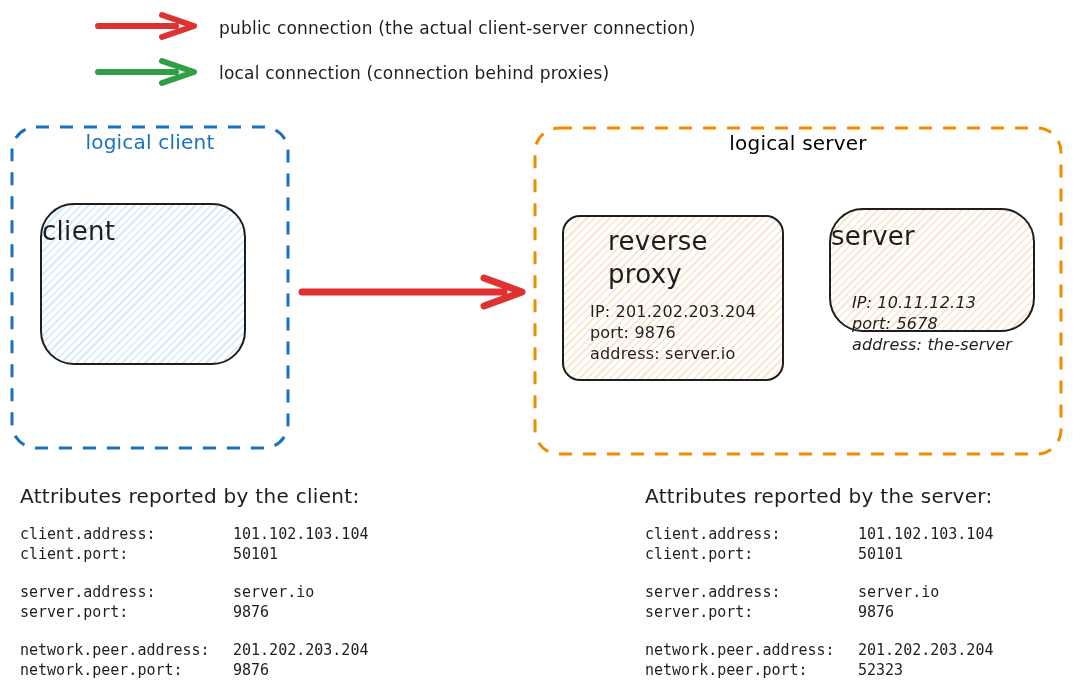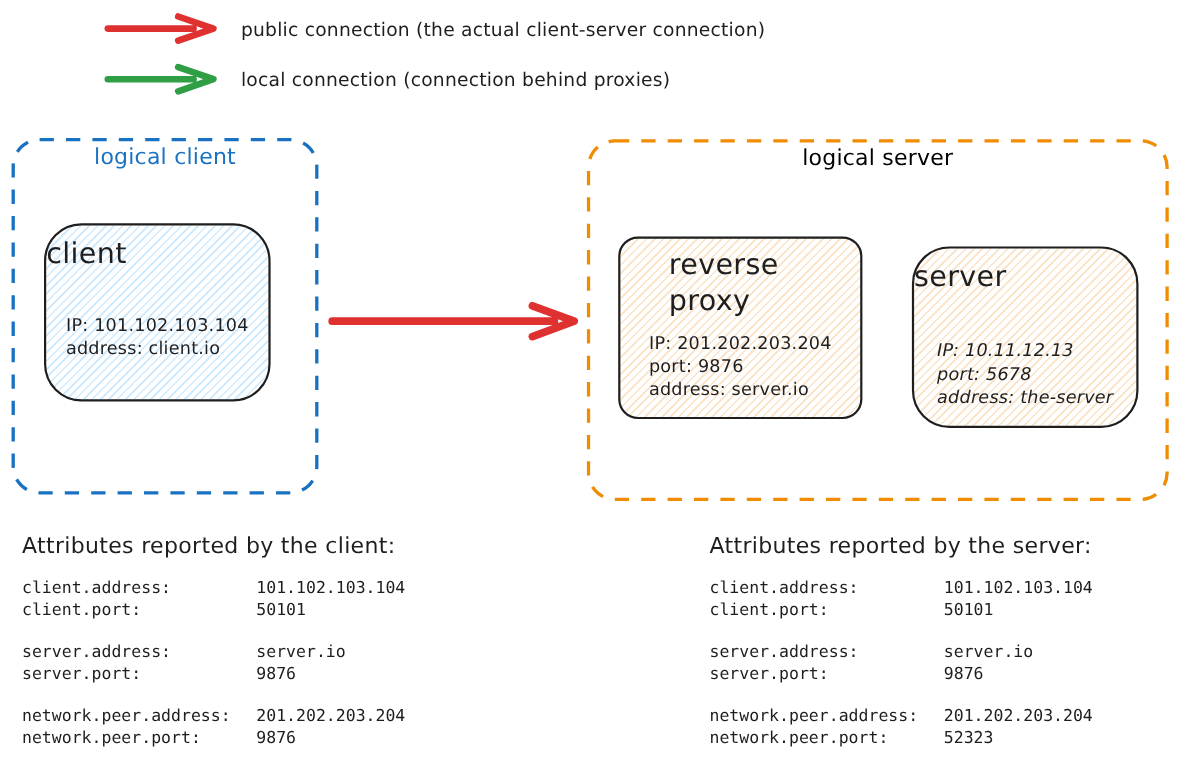--- a/index.html
+++ b/index.html
@@ -118,26 +118,20 @@
   <div class="legend-label" style="left:219px; top:61px;">local connection (connection behind proxies)</div>
 
   <div class="logical-group" style="left:10px; top:125px; width:280px; height:325px;">
     <svg class="dash-rect" width="280" height="325">
       <rect x="2" y="2" width="276" height="321" rx="24" fill="none" stroke-width="3" stroke-dasharray="13 11" stroke="#1971c2"></rect>
     </svg>
     <div class="logical-label" style="color: rgb(25, 113, 194);">logical client</div>
 
     <div class="node-box" style="left: 30px; top: 78px; width: 206px; height: 162px; --hatch: rgba(165,216,255,0.5);">
       <div class="node-title" style="top:10px;">client</div>
-      <div class="node-body" style="top:80px;">
-        <div class="node-body-inner">
-          <div>IP: 101.102.103.104</div>
-          <div>address: client.io</div>
-        </div>
-      </div>
     </div>
   </div>
 
   <svg class="main-arrow" style="left:294px; top:272px;" width="236" height="40" viewBox="0 0 236 40">
     <path d="M8 20 H210 M190 6 L228 20 L190 34" fill="none" stroke-width="7" stroke-linecap="round" stroke-linejoin="round" stroke="#e03131"></path>
   </svg>
 
   <div class="logical-group" style="left:533px; top:126px; width:530px; height:330px;">
     <svg class="dash-rect" width="530" height="330">
       <rect x="2" y="2" width="526" height="326" rx="24" fill="none" stroke-width="3" stroke-dasharray="13 11" stroke="#f08c00"></rect>
@@ -148,21 +142,21 @@
       <div class="node-title wrap" style="top:8px;">reverse proxy</div>
       <div class="node-body" style="top:84px;">
         <div class="node-body-inner">
           <div>IP: 201.202.203.204</div>
           <div>port: 9876</div>
           <div>address: server.io</div>
         </div>
       </div>
     </div>
 
-    <div class="node-box" style="left: 296px; top: 98px; width: 206px; height: 165px; padding-left: 32px; --hatch: rgba(246,205,154,0.5);">
+    <div class="node-box" style="left: 296px; top: 82px; width: 206px; height: 124px; padding-left: 32px; --hatch: rgba(246,205,154,0.5);">
       <div class="node-title" style="top:10px;">server</div>
       <div class="node-body" style="top:82px;font-style:italic;">
         <div class="node-body-inner">
           <div>IP: 10.11.12.13</div>
           <div>port: 5678</div>
           <div>address: the-server</div>
         </div>
       </div>
     </div>
   </div>

